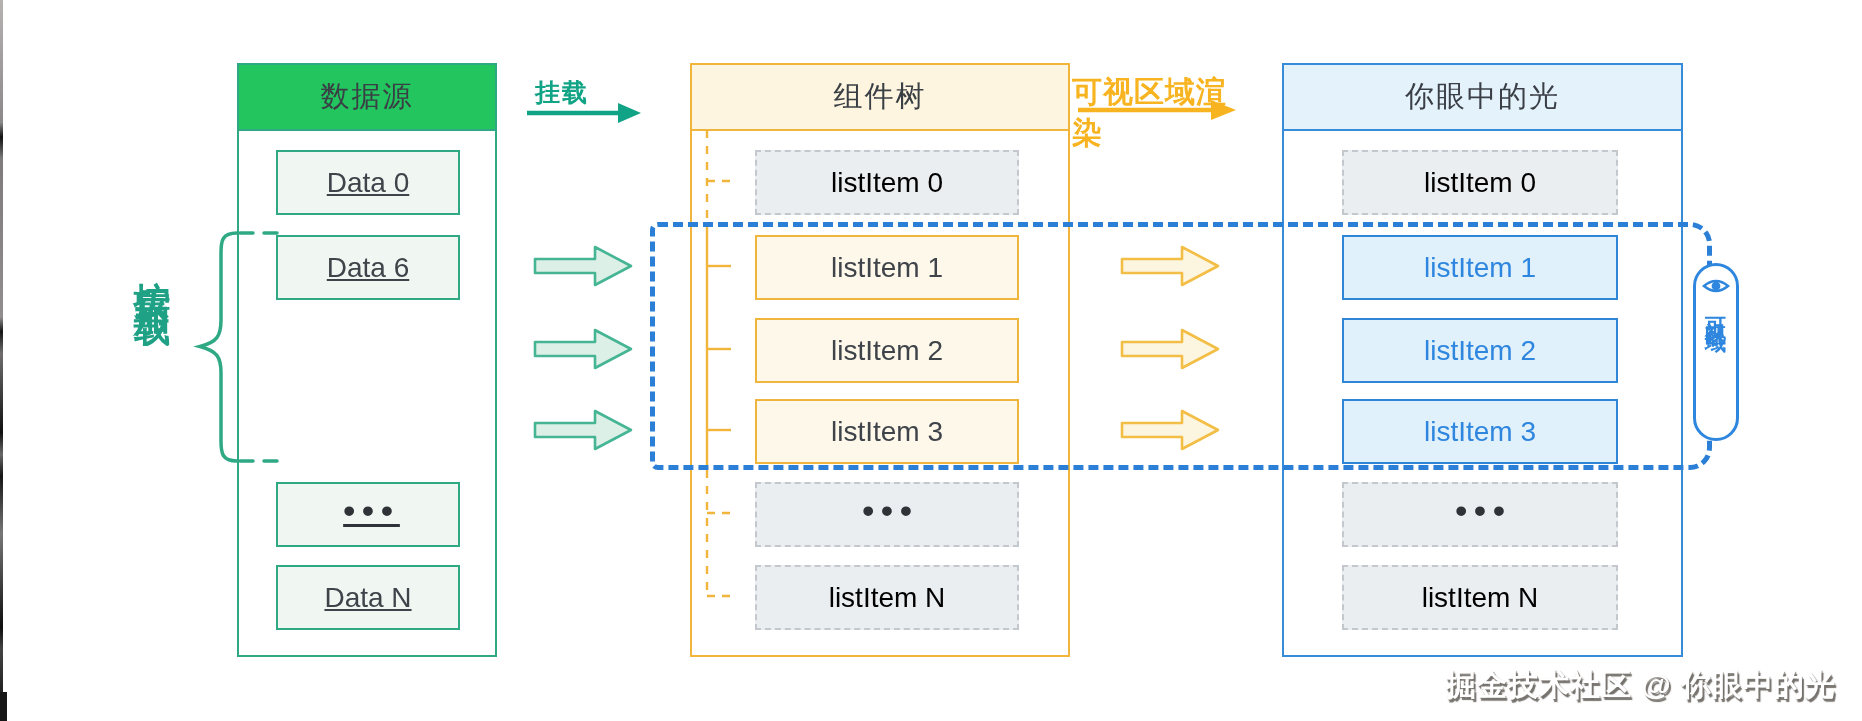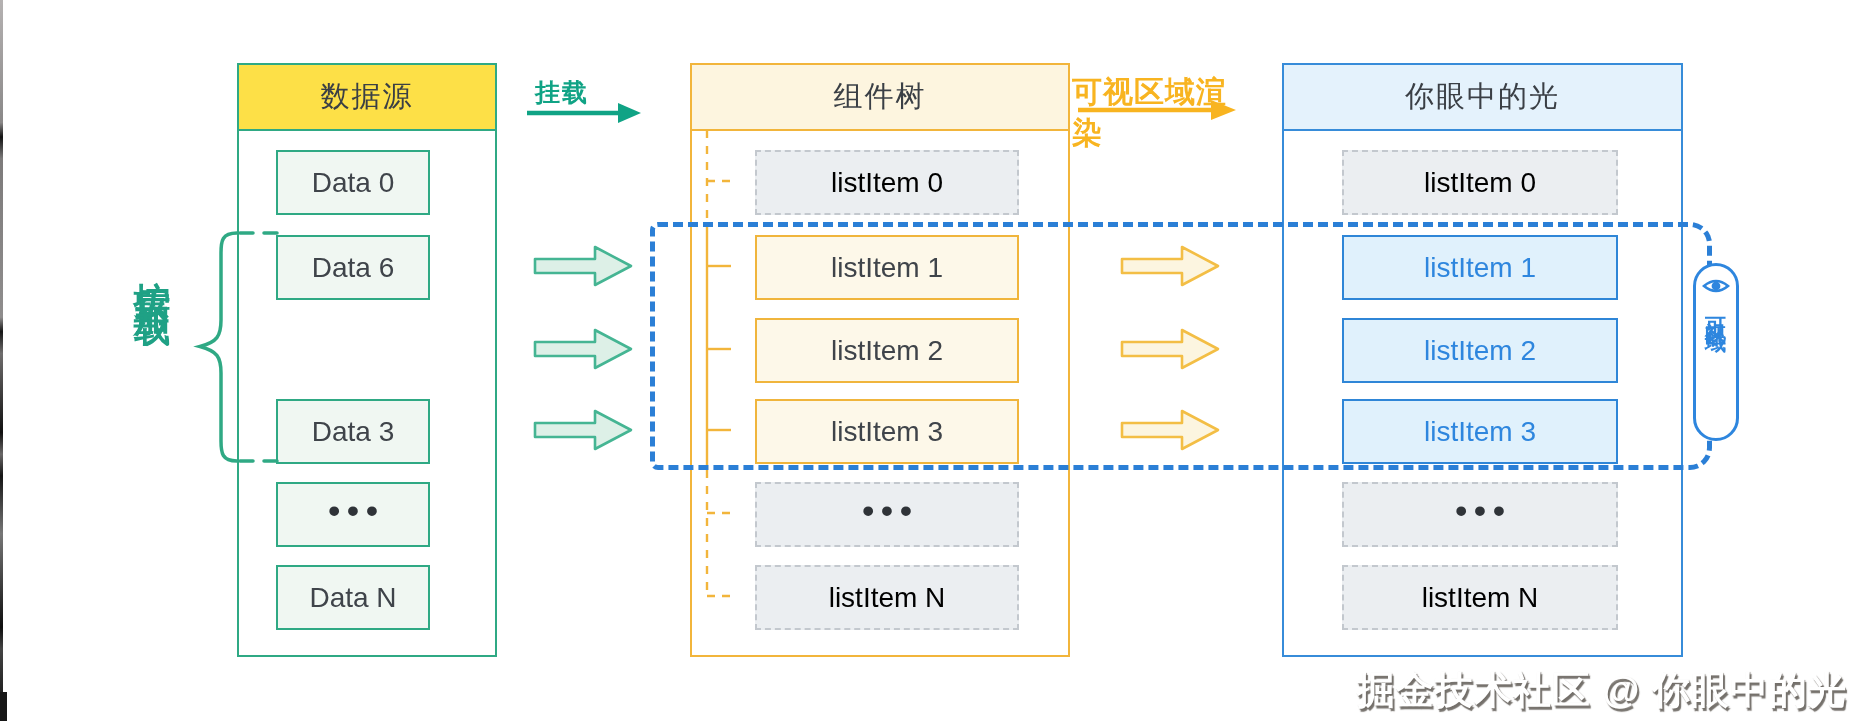--- a/index.html
+++ b/index.html
@@ -11,30 +11,30 @@
   
   #edge{position:absolute;left:0;top:0;width:3px;height:721px;
     background:linear-gradient(180deg,#b5b2b2 0%,#8a8888 17%,#121212 19%,#7d7b7b 22%,#8f8d8d 44%,#161616 46%,#6f6d6d 49%,#101010 60%,#6a6868 63%,#151515 66%,#777 74%,#0e0e0e 87%,#444 90%,#090909 100%);}
   #edge-foot{position:absolute;left:0;top:692px;width:7px;height:29px;background:#161616;}
 
   
   .col{position:absolute;top:63px;height:594px;background:#fff;}
   .col-header{height:66px;display:flex;align-items:center;justify-content:center;
     font-size:29px;font-weight:500;color:#3a3f45;letter-spacing:2px;}
   #col-source{left:237px;width:260px;border:2px solid #2fa984;}
-  #col-source .col-header{background:#fde047;border-bottom:2px solid #2fa984;}
+  #col-source .col-header{background:#22c55e;border-bottom:2px solid #2fa984;}
   #col-tree{left:665px;width:380px;border:2px solid #f2b53b;margin-left:25px;}
   #col-tree .col-header{background:#fdf5df;border-bottom:2px solid #f2b53b;}
   #col-render{left:1282px;width:401px;border:2px solid #378cd9;}
   #col-render .col-header{background:#e4f2fc;border-bottom:2px solid #378cd9;}
 
   .item{position:absolute;height:65px;display:flex;align-items:center;justify-content:center;
     font-size:28px;color:#3f444a;}
   .r0{top:85px}.r1{top:170px}.r2{top:253px}.r3{top:334px}.r4{top:417px}.r5{top:500px}
-  .item.src{left:37px;width:154px;background:#f0f7f2;border:2px solid #2fa984;}
+  .item.src{left:37px;width:184px;background:#f0f7f2;border:2px solid #2fa984;text-decoration:underline;}
   .item.tre{left:63px;width:264px;background:#fdf8e9;border:2px solid #f0b53c;}
   .item.ren{left:58px;width:276px;background:#e0f1fc;border:2px solid #2f86d7;color:#2e86de;}
   .item.gray{background:#ebeef1;border:2px dashed #c3c8ce;color:#000000;}
   .item.dots{font-size:34px;font-weight:700;letter-spacing:7px;text-indent:7px;color:#2f3338;padding-bottom:8px;}
 
   
   .arrow-label{position:absolute;font-weight:700;}
   #mount-label{left:535px;top:76px;width:90px;font-size:25px;color:#10a385;letter-spacing:2px;}
   #viewport-render-label{left:1072px;top:72px;width:166px;font-size:30px;color:#f8b420;letter-spacing:1px;}
 
@@ -50,36 +50,35 @@
   #viewport-pill{position:absolute;left:1693px;top:263px;width:46px;height:178px;background:#fff;
     border:3px solid #2e86de;border-radius:24px;z-index:5;display:flex;flex-direction:column;
     align-items:center;justify-content:flex-start;padding-top:10px;gap:4px;}
   #viewport-pill .vtext{writing-mode:vertical-rl;text-orientation:upright;font-size:21px;font-weight:700;
     color:#2e86de;letter-spacing:5px;line-height:1;}
 
   
   #overlay{position:absolute;left:0;top:0;width:1862px;height:721px;z-index:3;pointer-events:none;}
 
   
-  #watermark{position:absolute;top:665px;right:15px;font-size:38px;font-weight:700;color:#ffffff;
+  #watermark{position:absolute;top:665px;right:26px;font-size:30px;font-weight:700;color:#ffffff;
     letter-spacing:1px;text-shadow:2px 3px 1px rgba(112,107,102,0.95),1px 1px 1px rgba(130,125,120,0.8);}
 </style>
 </head>
 <body>
 
 <div id="canvas">
 
   <div id="edge"></div>
   <div id="edge-foot"></div>
 
   <div class="col" id="col-source">
     <div class="col-header">数据源</div>
     <div class="item src r0">Data 0</div>
     <div class="item src r1">Data 6</div>
-    <div class="item src r3">Data 3</div>
     <div class="item src r4 dots">•••</div>
     <div class="item src r5">Data N</div>
   </div>
 
   <div class="col" id="col-tree">
     <div class="col-header">组件树</div>
     <div class="item tre gray r0">listItem 0</div>
     <div class="item tre r1">listItem 1</div>
     <div class="item tre r2">listItem 2</div>
     <div class="item tre r3">listItem 3</div>

